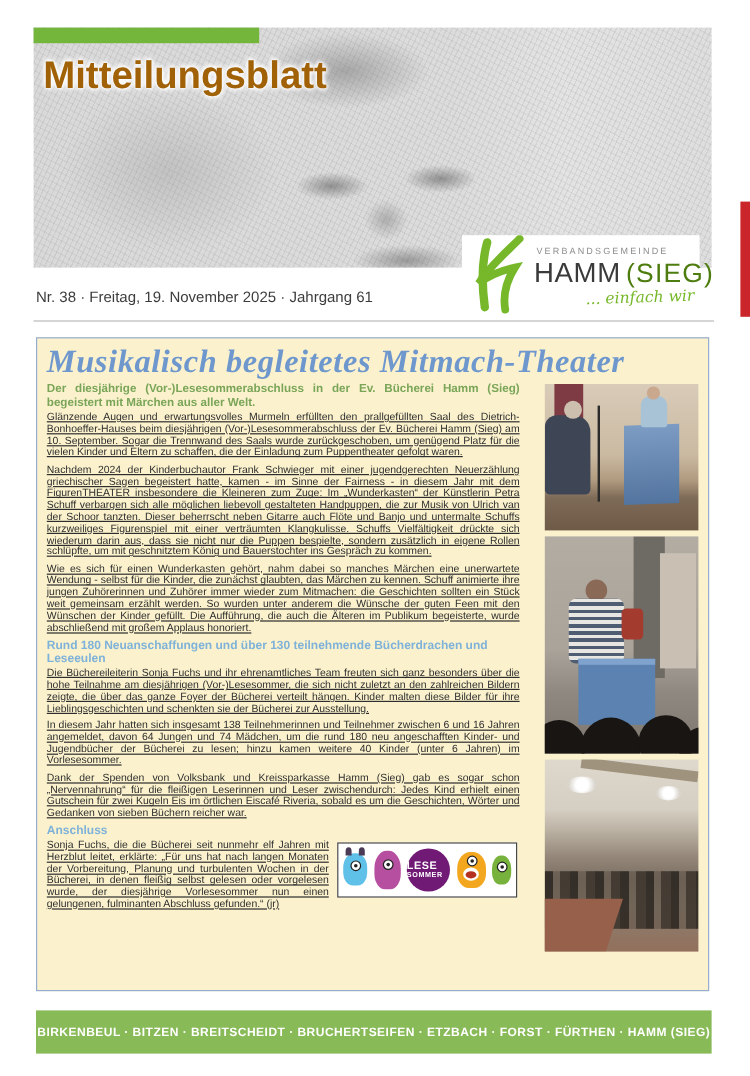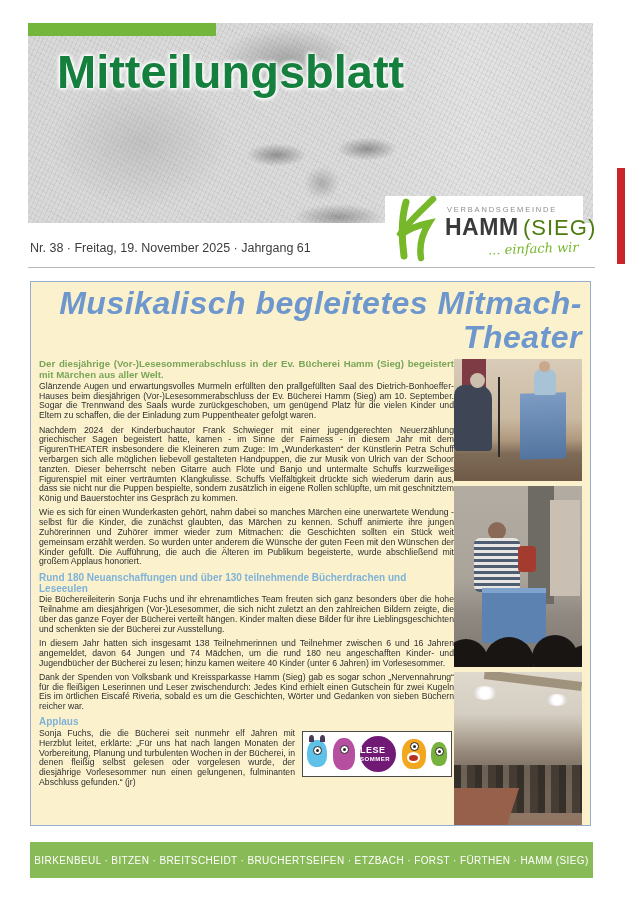--- a/index.html
+++ b/index.html
@@ -12,48 +12,48 @@
       radial-gradient(ellipse 100px 45px at 46% 18%, rgba(125,125,125,.55), rgba(125,125,125,0) 70%),
       radial-gradient(ellipse 42px 16px at 44% 66%, rgba(95,95,95,.6), rgba(95,95,95,0) 72%),
       radial-gradient(ellipse 42px 16px at 60% 63%, rgba(95,95,95,.6), rgba(95,95,95,0) 72%),
       radial-gradient(ellipse 26px 24px at 52% 80%, rgba(120,120,120,.45), rgba(120,120,120,0) 70%),
       radial-gradient(ellipse 62px 18px at 55% 97%, rgba(90,90,90,.5), rgba(90,90,90,0) 72%),
       radial-gradient(ellipse 120px 90px at 20% 60%, rgba(150,150,150,.35), rgba(150,150,150,0) 75%),
       repeating-linear-gradient(115deg, rgba(140,140,140,.16) 0 1px, rgba(0,0,0,0) 1px 4px),
       repeating-linear-gradient(28deg, rgba(140,140,140,.12) 0 1px, rgba(0,0,0,0) 1px 5px),
       linear-gradient(90deg,#d9d9d9 0%,#dcdcdc 62%,#e3e3e3 78%,#dedede 100%);}
   .green-bar{position:absolute;left:28px;top:23px;width:188px;height:13px;background:#74b63c;}
-  .masthead-title{position:absolute;left:57px;top:44px;font-size:47px;font-weight:bold;
-    letter-spacing:0;color:#15803d;
+  .masthead-title{position:absolute;left:36px;top:44px;font-size:32px;font-weight:bold;
+    letter-spacing:0;color:#a16207;
     text-shadow:0 0 2px #fff,0 0 5px #fff,1px 1px 4px rgba(255,255,255,.95),-1px -1px 4px rgba(255,255,255,.95);}
 
   
   .logo-box{position:absolute;left:385px;top:196px;width:198px;height:66px;background:#ffffff;}
   .logo-sign{position:absolute;left:6px;top:0px;}
   .logo-org{position:absolute;left:62px;top:9px;font-size:7.5px;letter-spacing:1.8px;color:#8d8d8d;}
   .logo-name-row{position:absolute;left:60px;top:18px;white-space:nowrap;}
-  .logo-name{font-size:23px;font-weight:bold;color:#3a3a3a;letter-spacing:.5px;}
+  .logo-name{font-size:23px;font-weight:normal;color:#3a3a3a;letter-spacing:.5px;}
   .logo-region{font-size:22px;font-weight:300;color:#4d7c0f;letter-spacing:1px;}
   .logo-slogan{position:absolute;right:4px;top:45px;font-family:"DejaVu Serif",serif;
     font-style:italic;font-size:13px;color:#76b82a;transform:rotate(-2deg);}
 
   .issue-line{position:absolute;left:30px;top:241px;font-size:12.5px;color:#3c3c3c;}
   .header-rule{position:absolute;left:28px;top:267px;width:567px;height:1px;background:#b9b9b9;}
   .red-edge{position:absolute;left:617px;top:168px;width:8px;height:96px;background:#c9252b;}
 
   
   .article-box{position:absolute;left:30px;top:281px;width:561px;height:545px;box-sizing:border-box;
     background:#fbf2cd;border:1px solid #97add0;padding:5px 8px 4px 8px;overflow:hidden;}
-  .article-title{text-align:right;font-family:Liberation Sans, sans-serif;font-style:italic;font-weight:bold;
-    font-size:32px;line-height:1.05;color:#6e97cd;margin:0 0 5px 0;letter-spacing:.5px;}
-  .article-body{display:flex;gap:0;}
+  .article-title{text-align:left;font-family:Liberation Serif, serif;font-style:italic;font-weight:bold;
+    font-size:27px;line-height:1.05;color:#6e97cd;margin:0 0 5px 0;letter-spacing:.5px;}
+  .article-body{display:flex;gap:21px;}
   .text-col{flex:1;min-width:0;}
   .photo-col{width:128px;flex:none;display:flex;flex-direction:column;gap:5px;}
 
-  .text-col p{font-size:8.7px;line-height:9.8px;color:#2e2e2e;text-align:justify;margin:0 0 4.5px 0;}
+  .text-col p{font-size:8.7px;line-height:9.8px;color:#2e2e2e;text-align:justify;margin:0 0 4.5px 0;text-decoration:underline;}
   .lead-h{color:#7aa558;font-weight:bold;font-size:9.7px;line-height:10.6px;margin:0 0 1.5px 0;text-align:justify;}
   .sub-h{color:#7fb2d9;font-weight:bold;font-size:10px;line-height:11px;margin:2px 0 1.5px 0;}
 
   
   .ph{width:128px;position:relative;overflow:hidden;}
   .ph1{height:122px;background:linear-gradient(180deg,#d8cbb8 0%,#cbbaa2 48%,#b09a7f 66%,#7d6a57 78%,#6e5a47 100%);}
   .ph1 .curtain{position:absolute;left:8px;top:0;width:24px;height:50px;background:#7e3b44;border-radius:0 0 10px 10px;}
   .ph1 .musician{position:absolute;left:0px;top:26px;width:38px;height:66px;background:#3e4656;border-radius:10px 14px 4px 4px;}
   .ph1 .musician-head{position:absolute;left:16px;top:14px;width:15px;height:15px;background:#cdbfae;border-radius:50%;}
   .ph1 .podium{position:absolute;right:16px;top:34px;width:46px;height:66px;background:linear-gradient(180deg,#7c9cc4,#53749e);transform:skewY(-2deg);}
@@ -93,21 +93,21 @@
   .m-orange .mouth::after{content:"";position:absolute;left:2px;top:3px;width:9px;height:6px;background:#b5301f;border-radius:50%;}
   .m-green{width:16px;height:24px;background:#77b33c;border-radius:46% 46% 40% 40%;}
   .badge{flex:none;width:36px;height:36px;border-radius:50%;background:#701a75;color:#fff;
      display:flex;flex-direction:column;align-items:flex-start;justify-content:center;line-height:1;}
   .badge .b1{font-size:9px;font-weight:bold;letter-spacing:.5px;}
   .badge .b2{font-size:6px;font-weight:bold;letter-spacing:.5px;margin-top:1px;}
 
   
   .footer-bar{position:absolute;left:30px;top:842px;width:563px;height:36px;background:#88ba57;
      display:flex;flex-direction:column;align-items:center;justify-content:center;gap:1px;}
-  .footer-line{color:#ffffff;font-weight:normal;font-size:10px;letter-spacing:.4px;white-space:nowrap;}
+  .footer-line{color:#ffffff;font-weight:bold;font-size:10px;letter-spacing:.4px;white-space:nowrap;}
 </style>
 </head>
 <body>
 
 <div class="page">
 
   <div class="header-art"></div>
   <div class="green-bar"></div>
   <div class="masthead-title">Mitteilungsblatt</div>
 
@@ -134,21 +134,21 @@
     <div class="article-body">
       <div class="text-col">
         <div class="lead-h">Der diesjährige (Vor-)Lesesommerabschluss in der Ev. Bücherei Hamm (Sieg) begeistert mit Märchen aus aller Welt.</div>
         <p>Glänzende Augen und erwartungsvolles Murmeln erfüllten den prallgefüllten Saal des Dietrich-Bonhoeffer-Hauses beim diesjährigen (Vor-)Lesesommerabschluss der Ev. Bücherei Hamm (Sieg) am 10. September. Sogar die Trennwand des Saals wurde zurückgeschoben, um genügend Platz für die vielen Kinder und Eltern zu schaffen, die der Einladung zum Puppentheater gefolgt waren.</p>
         <p>Nachdem 2024 der Kinderbuchautor Frank Schwieger mit einer jugendgerechten Neuerzählung griechischer Sagen begeistert hatte, kamen - im Sinne der Fairness - in diesem Jahr mit dem FigurenTHEATER insbesondere die Kleineren zum Zuge: Im „Wunderkasten“ der Künstlerin Petra Schuff verbargen sich alle möglichen liebevoll gestalteten Handpuppen, die zur Musik von Ulrich van der Schoor tanzten. Dieser beherrscht neben Gitarre auch Flöte und Banjo und untermalte Schuffs kurzweiliges Figurenspiel mit einer verträumten Klangkulisse. Schuffs Vielfältigkeit drückte sich wiederum darin aus, dass sie nicht nur die Puppen bespielte, sondern zusätzlich in eigene Rollen schlüpfte, um mit geschnitztem König und Bauerstochter ins Gespräch zu kommen.</p>
         <p>Wie es sich für einen Wunderkasten gehört, nahm dabei so manches Märchen eine unerwartete Wendung - selbst für die Kinder, die zunächst glaubten, das Märchen zu kennen. Schuff animierte ihre jungen Zuhörerinnen und Zuhörer immer wieder zum Mitmachen: die Geschichten sollten ein Stück weit gemeinsam erzählt werden. So wurden unter anderem die Wünsche der guten Feen mit den Wünschen der Kinder gefüllt. Die Aufführung, die auch die Älteren im Publikum begeisterte, wurde abschließend mit großem Applaus honoriert.</p>
         <div class="sub-h">Rund 180 Neuanschaffungen und über 130 teilnehmende Bücherdrachen und Leseeulen</div>
         <p>Die Büchereileiterin Sonja Fuchs und ihr ehrenamtliches Team freuten sich ganz besonders über die hohe Teilnahme am diesjährigen (Vor-)Lesesommer, die sich nicht zuletzt an den zahlreichen Bildern zeigte, die über das ganze Foyer der Bücherei verteilt hängen. Kinder malten diese Bilder für ihre Lieblingsgeschichten und schenkten sie der Bücherei zur Ausstellung.</p>
         <p>In diesem Jahr hatten sich insgesamt 138 Teilnehmerinnen und Teilnehmer zwischen 6 und 16 Jahren angemeldet, davon 64 Jungen und 74 Mädchen, um die rund 180 neu angeschafften Kinder- und Jugendbücher der Bücherei zu lesen; hinzu kamen weitere 40 Kinder (unter 6 Jahren) im Vorlesesommer.</p>
         <p>Dank der Spenden von Volksbank und Kreissparkasse Hamm (Sieg) gab es sogar schon „Nervennahrung“ für die fleißigen Leserinnen und Leser zwischendurch: Jedes Kind erhielt einen Gutschein für zwei Kugeln Eis im örtlichen Eiscafé Riveria, sobald es um die Geschichten, Wörter und Gedanken von sieben Büchern reicher war.</p>
-        <div class="sub-h">Applaus</div>
+        <div class="sub-h">Anschluss</div>
 
         <div class="lese-wrap">
           <div class="lese-box">
             <div class="monster m-blue">
               <span class="horn1"></span>
                 <span class="horn2"></span>
               <span class="eye" style="left:6px;top:6px;"></span>
             </div>
             <div class="monster m-purple">
               <span class="eye" style="left:7px;top:7px;"></span>

